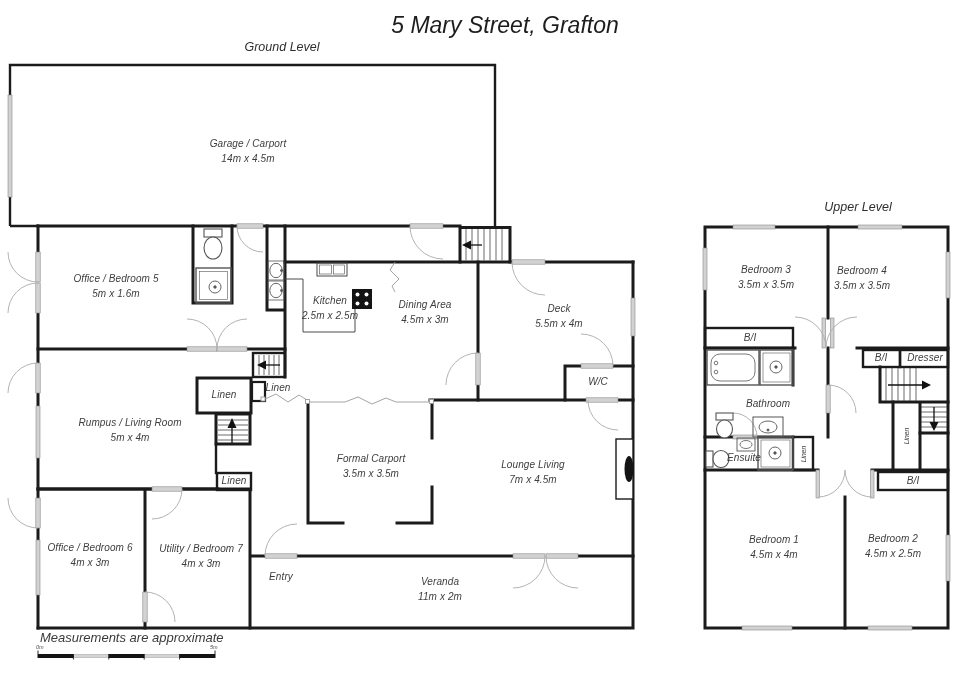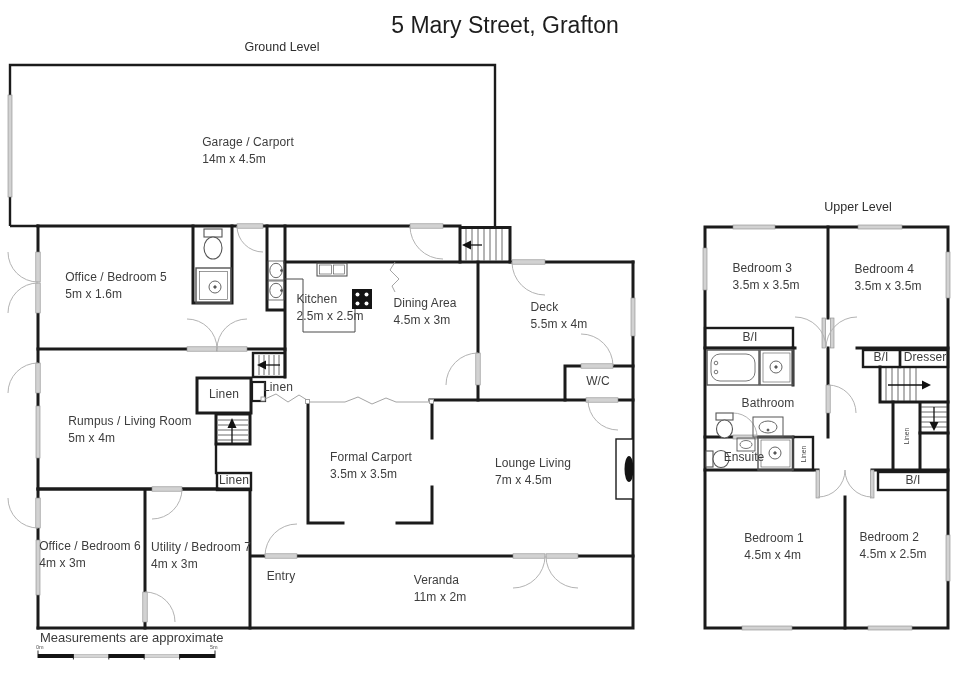--- a/index.html
+++ b/index.html
@@ -1,21 +1,21 @@
 <!DOCTYPE html>
 <html><head>
 <meta charset="utf-8">
 <style>
   html,body{margin:0;padding:0;background:#fff;}
   .canvas{position:relative;width:955px;height:675px;background:#ffffff;overflow:hidden;
-          font-family:"Liberation Sans", sans-serif;}
+          font-family:"Liberation Sans", sans-serif;font-style:italic;}
   .abs{position:absolute;}
   .title{font-size:23px;color:#1d1d1d;transform:translate(-50%,-50%);white-space:nowrap;}
   .heading{font-size:12.5px;color:#2e2e2e;transform:translate(-50%,-50%);white-space:nowrap;margin-left:36px;}
-  .lbl{position:absolute;transform:translate(-50%,-50%);font-size:12px;
+  .lbl{position:absolute;transform:translate(-50%,-50%);text-align:center;font-size:10px;
        line-height:1.45;color:#3d3d3d;white-space:nowrap;letter-spacing:0.1px;}
   .lbl-v{position:absolute;transform:translate(-50%,-50%) rotate(-90deg);text-align:center;
        font-size:6.8px;color:#3d3d3d;white-space:nowrap;}
   .note{font-size:13px;color:#3a3a3a;white-space:nowrap;}
   .scale-lab{font-size:5.5px;color:#555;white-space:nowrap;}
   svg{position:absolute;left:0;top:0;}
 </style>
 </head>
 <body>
 
@@ -331,21 +331,21 @@
   <div class="lbl" style="left:281px;top:577px">Entry</div>
   <div class="lbl" style="left:440px;top:589px">
     <div>Veranda</div>
       <div>11m x 2m</div>
   </div>
 
   <div class="lbl" style="left:766px;top:277px">
     <div>Bedroom 3</div>
       <div>3.5m x 3.5m</div>
   </div>
-  <div class="lbl" style="left:888px;top:278px">
+  <div class="lbl" style="left:862px;top:278px">
     <div>Bedroom 4</div>
       <div>3.5m x 3.5m</div>
   </div>
   <div class="lbl" style="left:750px;top:338px">B/I</div>
   <div class="lbl" style="left:881px;top:358px">B/I</div>
   <div class="lbl" style="left:925px;top:358px">Dresser</div>
   <div class="lbl" style="left:768px;top:404px">Bathroom</div>
   <div class="lbl" style="left:744px;top:458px">Ensuite</div>
   <div class="lbl-v" style="left:803px;top:454px">Linen</div>
   <div class="lbl-v" style="left:906px;top:436px">Linen</div>

